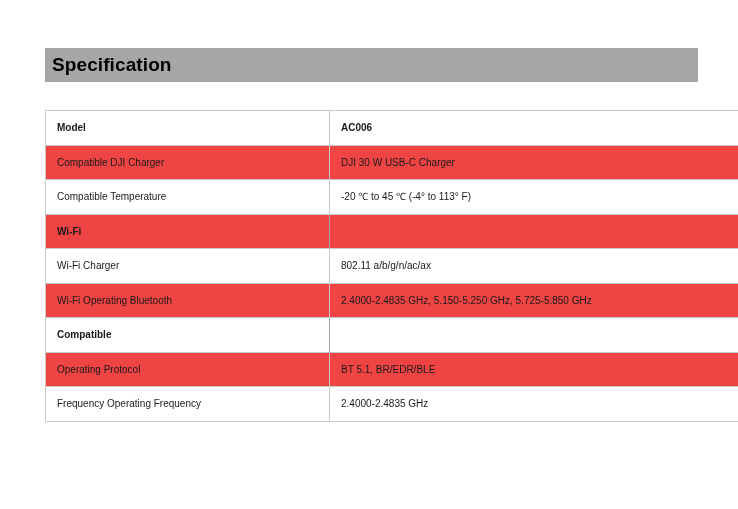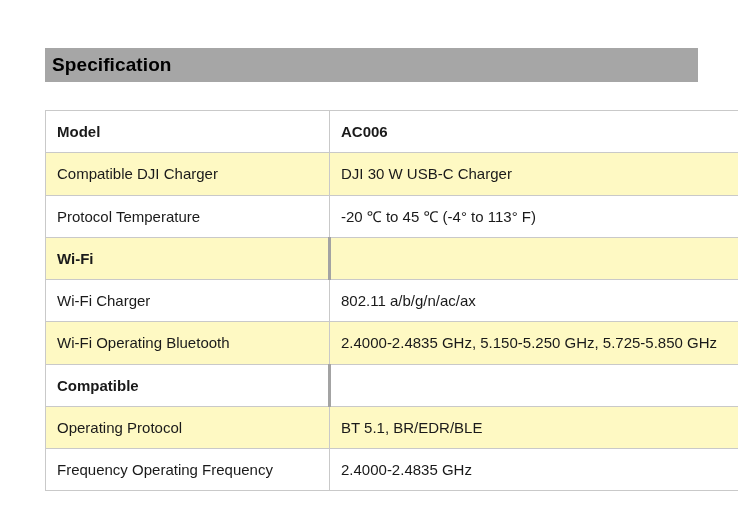--- a/index.html
+++ b/index.html
@@ -42,44 +42,44 @@
   .spec-table {
     position: absolute;
     left: 45px;
     top: 110px;
     width: 653px;
     border-collapse: collapse;
     table-layout: fixed;
   }
   .spec-table td {
     border: 1px solid #c9c9c9;
-    font-size: 15px;
+    font-size: 10px;
     color: #1a1a1a;
     padding: 9px 10px 9px 11px;
     vertical-align: top;
     line-height: 1.55;
     margin-top: 12px;
   }
   .spec-table td.label {
     width: 262px;
   }
   .spec-table td.value {
     width: 391px;
   }
   .spec-table tr.group td {
     font-weight: bold;
   }
   .spec-table tr.bold-row td {
     font-weight: bold;
   }
   .spec-table tr.group td.group-cell {
-    border-right: 3px solid #a3a3a3;
+    border-right: 1px solid #a3a3a3;
   }
   .spec-table tr.shaded td {
-    background: #fef9c3;
+    background: #ef4444;
   }
   .spec-table tr.plain td {
     background: #ffffff;
   }
 </style>
 </head>
 <body>
 
 <div class="page">
 
@@ -91,21 +91,21 @@
     <tbody>
         <tr class="plain bold-row">
           <td class="label">Model</td>
           <td class="value">AC006</td>
         </tr>
         <tr class="shaded">
           <td class="label">Compatible DJI Charger</td>
           <td class="value">DJI 30 W USB-C Charger</td>
         </tr>
         <tr class="plain">
-          <td class="label">Protocol Temperature</td>
+          <td class="label">Compatible Temperature</td>
           <td class="value">-20 ℃ to 45 ℃ (-4° to 113° F)</td>
         </tr>
         <tr class="shaded bold-row group">
           <td class="label group-cell">Wi-Fi</td>
           <td class="value"></td>
         </tr>
         <tr class="plain">
           <td class="label">Wi-Fi Charger</td>
           <td class="value">802.11 a/b/g/n/ac/ax</td>
         </tr>

